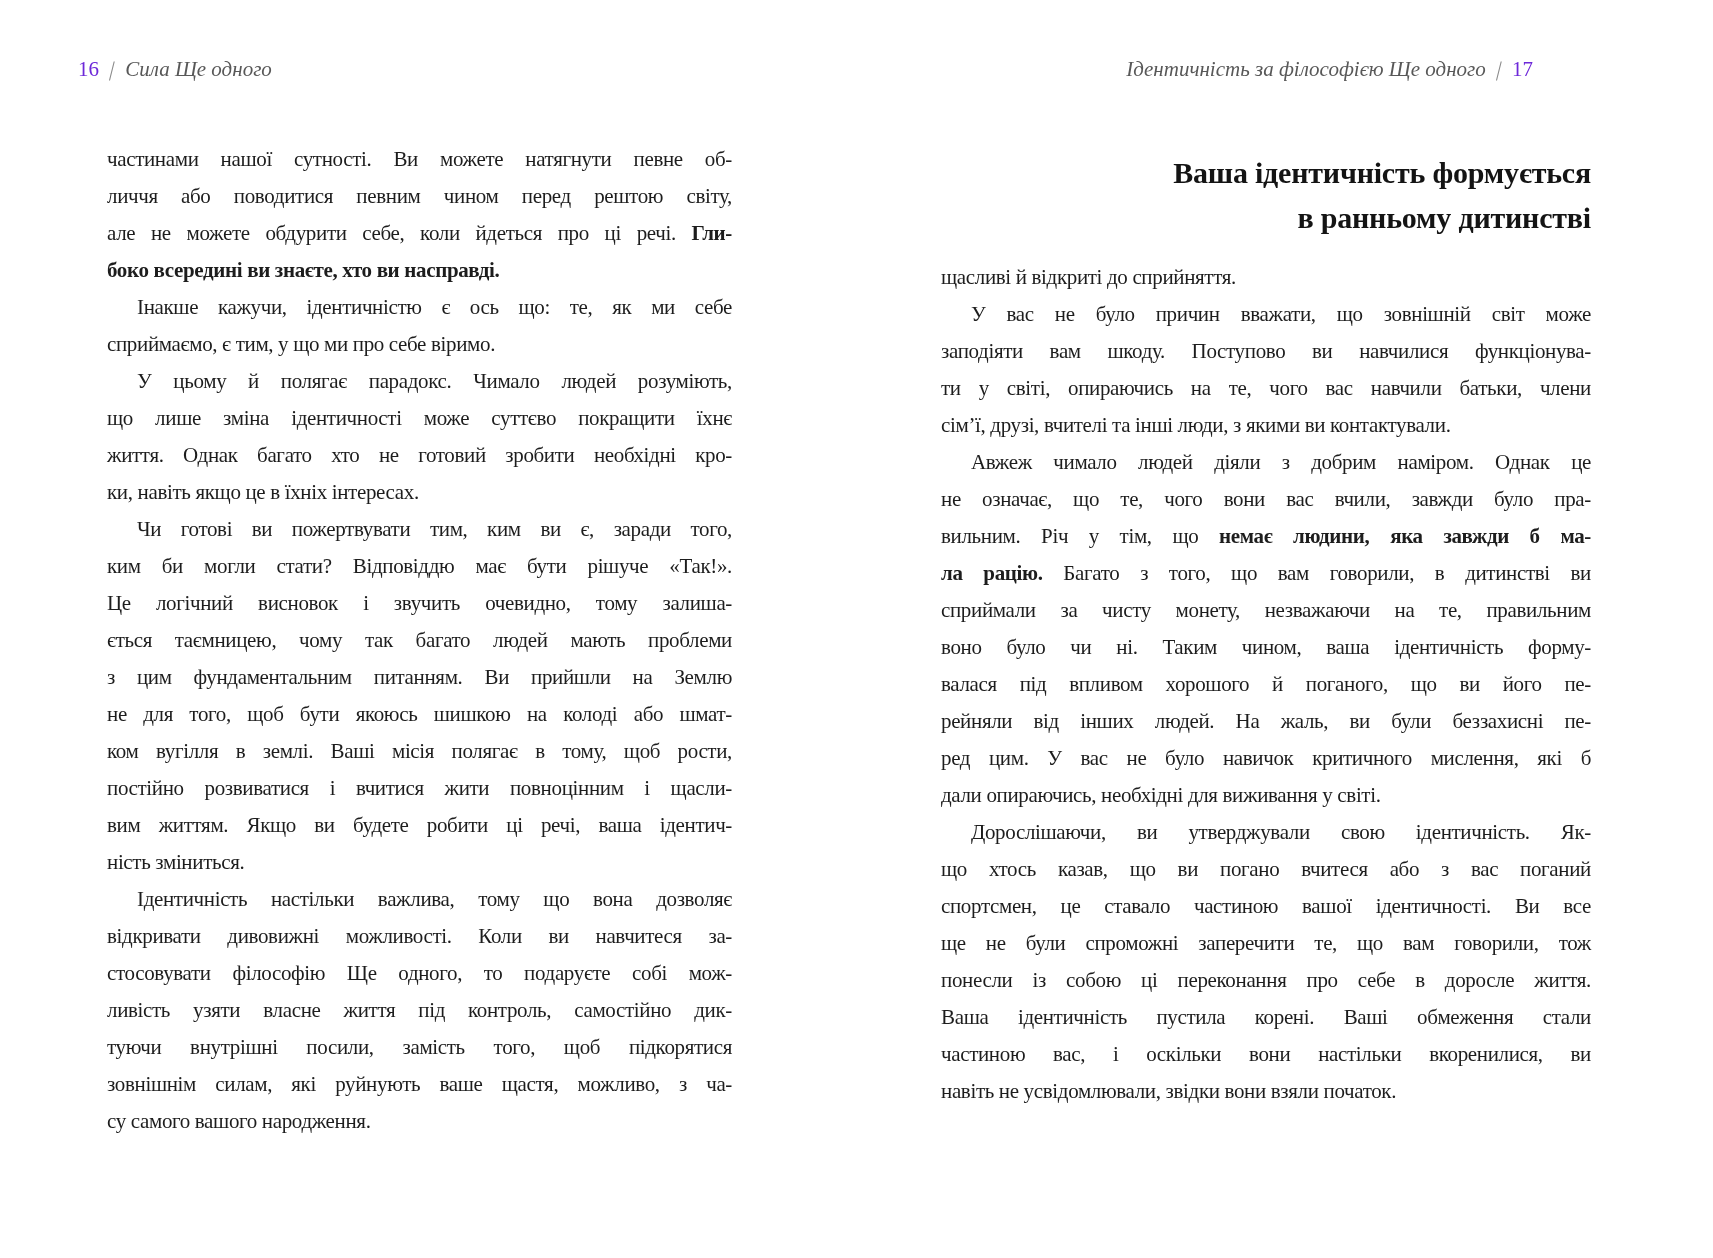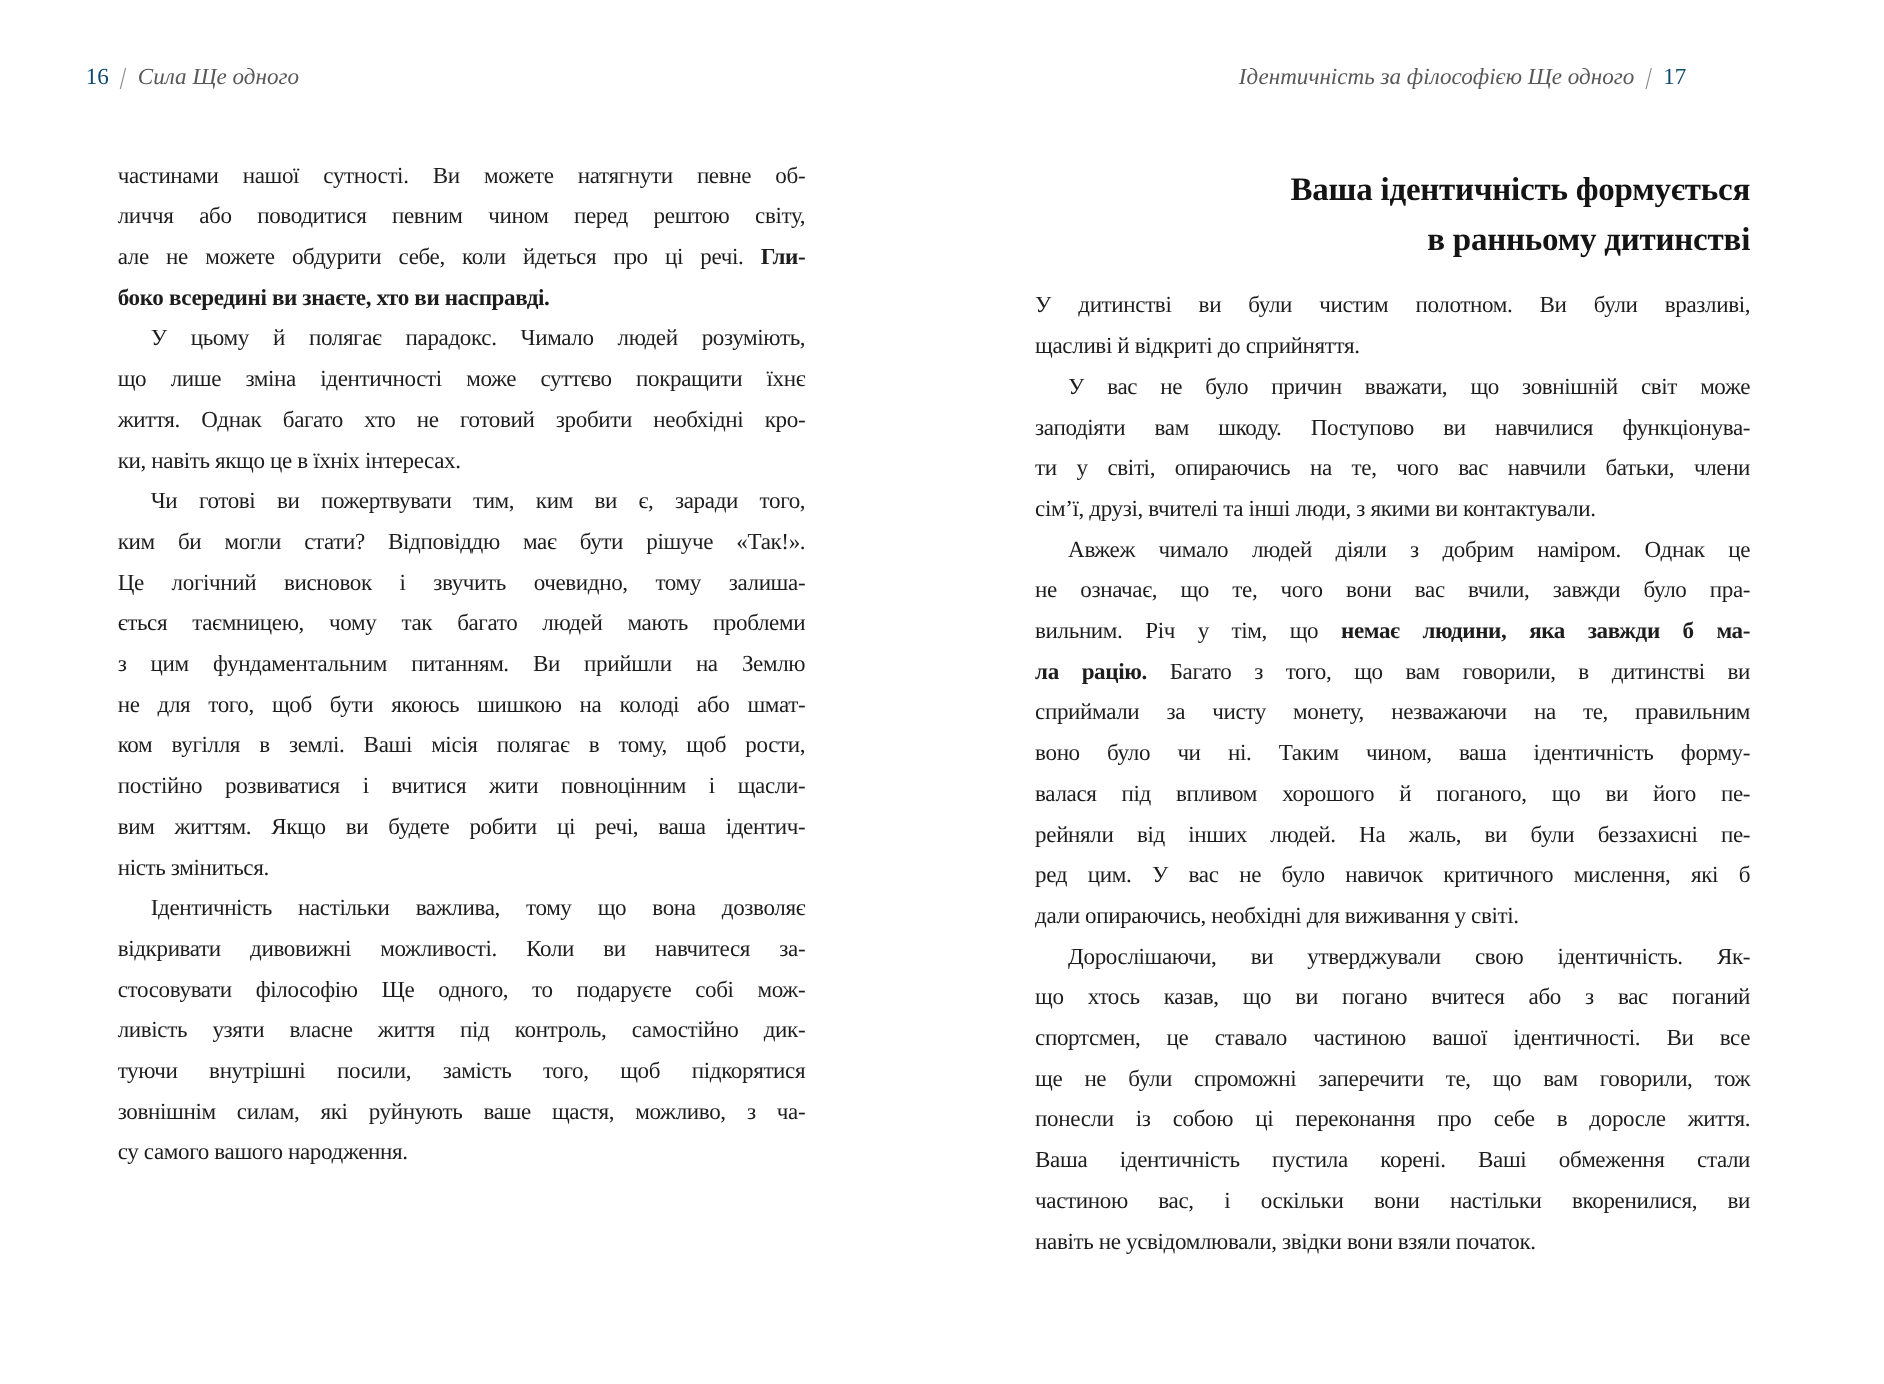--- a/index.html
+++ b/index.html
@@ -13,21 +13,21 @@
   .spread { position: absolute; inset: 0; }
 
   
   .header {
     position: absolute; top: 57px;
     font-size: 21px; color: #565656;
     white-space: nowrap;
   }
   .header-left { left: 78px; }
   .header-right { right: 180px; text-align: right; }
-  .pnum { font-style: normal; color: #0c4a6e; }
+  .pnum { font-style: normal; color: #6d28d9; }
   .sep {
     display: inline-block;
     transform: skewX(-14deg);
     color: #8a8a8a; margin: 0 11px;
   }
   .htitle { font-style: italic; color: #585858; text-align: center; }
 
   
   .page-body { position: absolute; }
   .body-left  { left: 107px; top: 141px; width: 625px; }
@@ -71,20 +71,24 @@
 
   <div class="page-body body-left">
     <div>
         <div class="para">
           <div class="line"><span class="">частинами нашої сутності. Ви можете натягнути певне об-</span></div>
           <div class="line"><span class="">личчя або поводитися певним чином перед рештою світу,</span></div>
           <div class="line"><span class="">але не можете обдурити себе, коли йдеться про ці речі. </span><span class="b ">Гли-</span></div>
           <div class="line lastline"><span class="b ">боко всередині ви знаєте, хто ви насправді.</span></div>
         </div>
         <div class="para">
+          <div class="line indent"><span class="">Інакше кажучи, ідентичністю є ось що: те, як ми себе</span></div>
+          <div class="line lastline"><span class="">сприймаємо, є тим, у що ми про себе віримо.</span></div>
+        </div>
+        <div class="para">
           <div class="line indent"><span class="">У цьому й полягає парадокс. Чимало людей розуміють,</span></div>
           <div class="line"><span class="">що лише зміна ідентичності може суттєво покращити їхнє</span></div>
           <div class="line"><span class="">життя. Однак багато хто не готовий зробити необхідні кро-</span></div>
           <div class="line lastline"><span class="">ки, навіть якщо це в їхніх інтересах.</span></div>
         </div>
         <div class="para">
           <div class="line indent"><span class="">Чи готові ви пожертвувати тим, ким ви є, заради того,</span></div>
           <div class="line"><span class="">ким би могли стати? Відповіддю має бути рішуче «Так!».</span></div>
           <div class="line"><span class="">Це логічний висновок і звучить очевидно, тому залиша-</span></div>
           <div class="line"><span class="">ється таємницею, чому так багато людей мають проблеми</span></div>
@@ -107,21 +111,20 @@
       </div>
   </div>
 
   <div class="page-body body-right">
     <h2 class="section-heading">
       <span>Ваша ідентичність формується</span><br>
       <span>в ранньому дитинстві</span>
     </h2>
     <div>
         <div class="para">
-          <div class="line"><span class="">У дитинстві ви були чистим полотном. Ви були вразливі,</span></div>
           <div class="line lastline"><span class="">щасливі й відкриті до сприйняття.</span></div>
         </div>
         <div class="para">
           <div class="line indent"><span class="">У вас не було причин вважати, що зовнішній світ може</span></div>
           <div class="line"><span class="">заподіяти вам шкоду. Поступово ви навчилися функціонува-</span></div>
           <div class="line"><span class="">ти у світі, опираючись на те, чого вас навчили батьки, члени</span></div>
           <div class="line lastline"><span class="">сім’ї, друзі, вчителі та інші люди, з якими ви контактували.</span></div>
         </div>
         <div class="para">
           <div class="line indent"><span class="">Авжеж чимало людей діяли з добрим наміром. Однак це</span></div>

